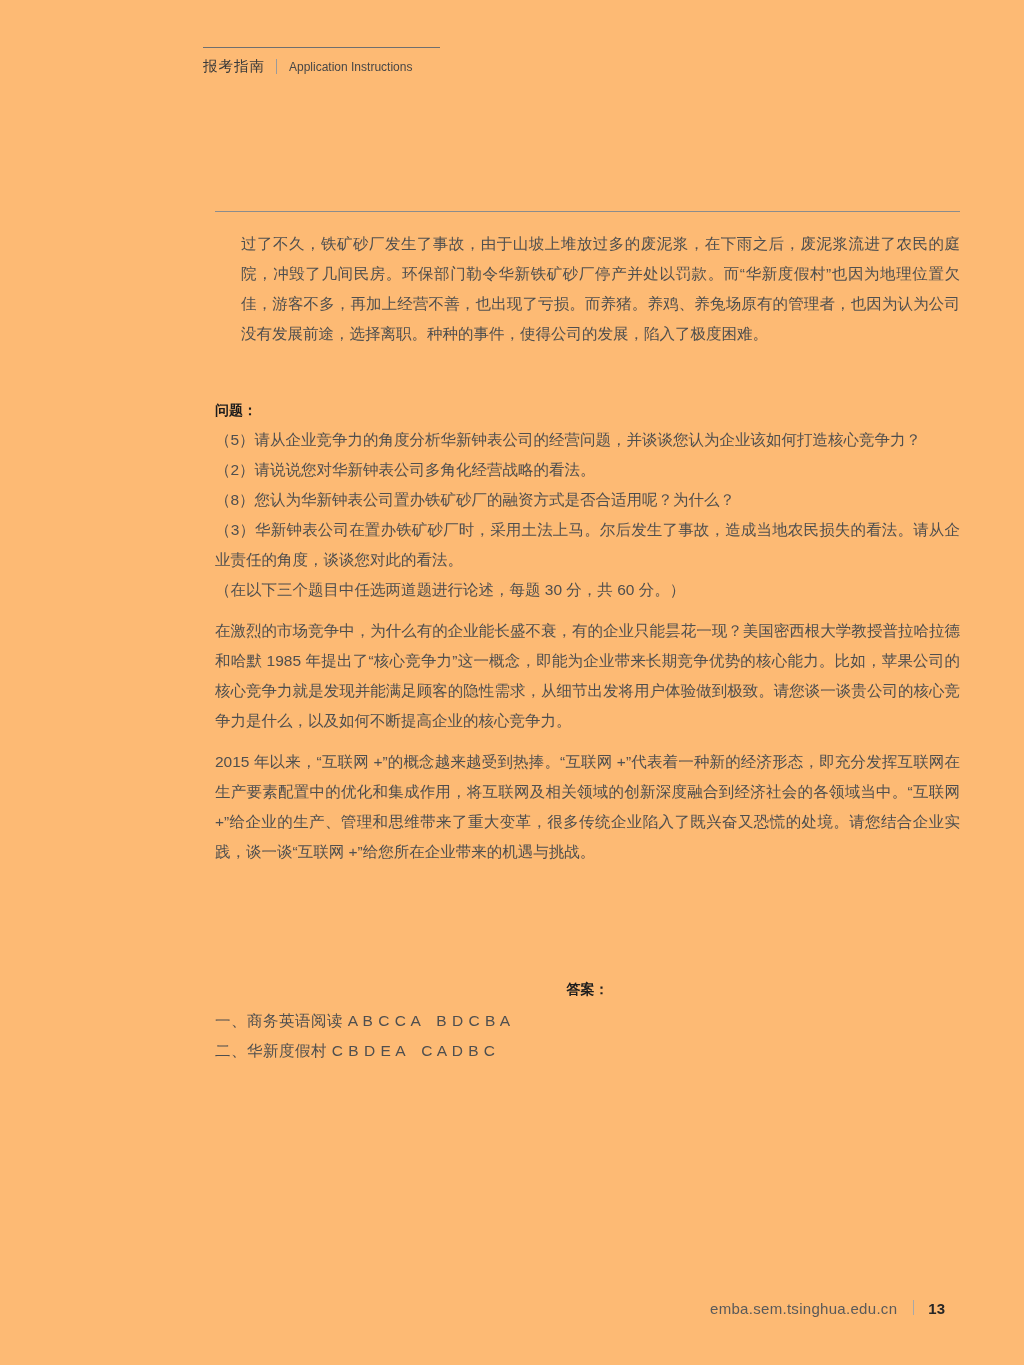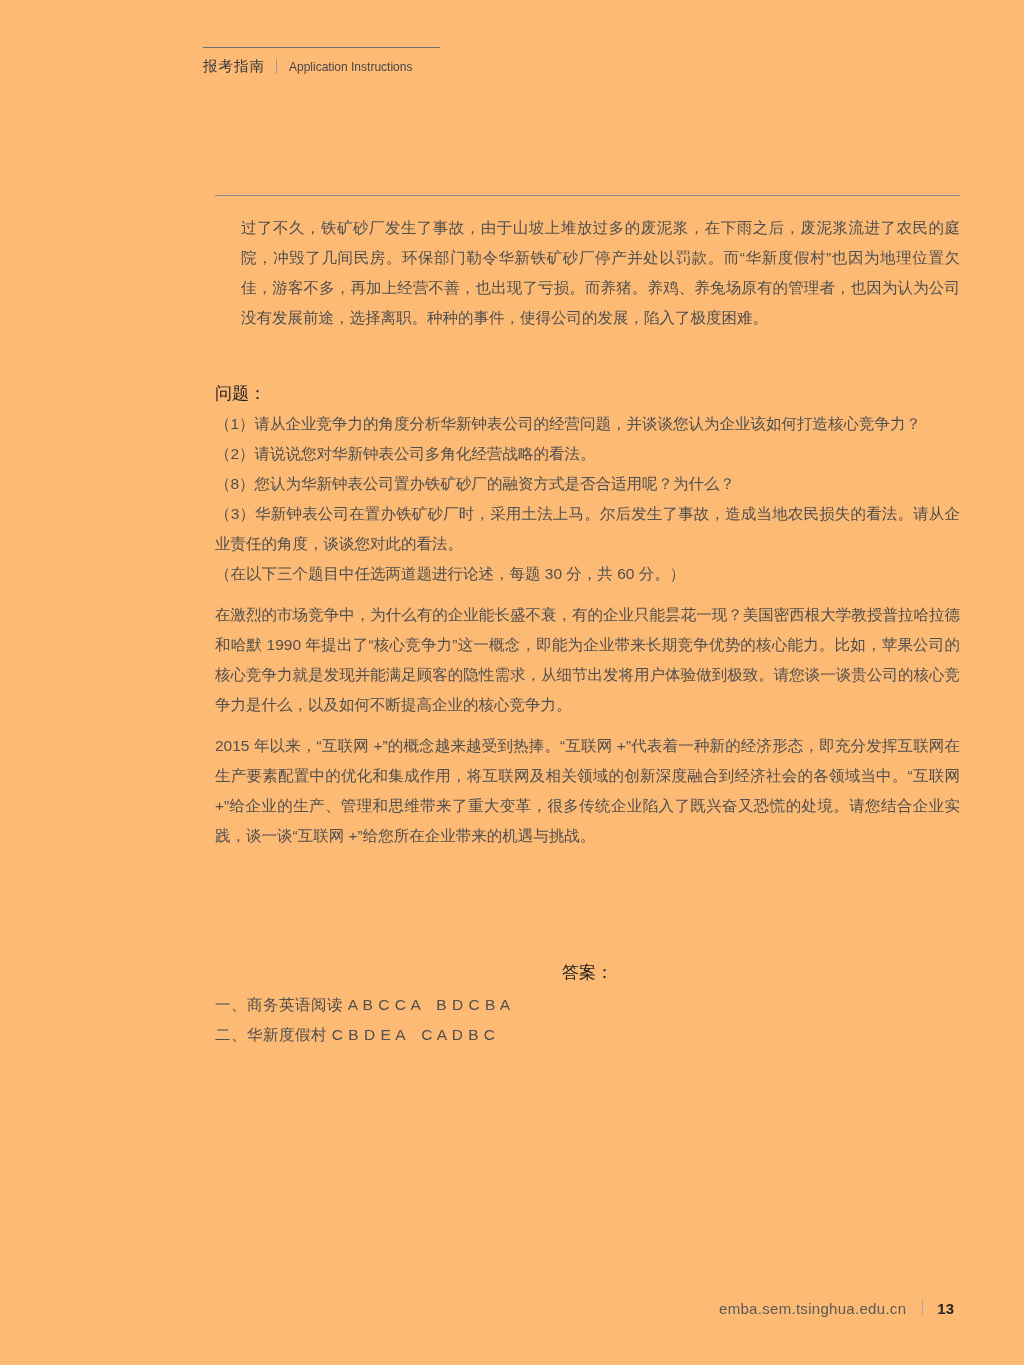--- a/index.html
+++ b/index.html
@@ -41,38 +41,38 @@
   }
   .header .en {
     font-size: 12px;
     color: #474747;
   }
 
   
   .content {
     position: absolute;
     left: 215px;
-    top: 195px;
+    top: 211px;
     width: 745px;
     font-size: 15.5px;
     line-height: 30px;
     color: #4f4f4f;
   }
   .rule { border-top: 1px solid #8c8c8c; height: 0; }
 
   .story {
     margin-left: 26px;
     padding-top: 17px;
     text-align: justify;
   }
 
   .h-bold {
-    font-weight: normal;
+    font-weight: bold;
     color: #1d1d1d;
-    font-size: 17px;
+    font-size: 14px;
     line-height: 24px;
   }
   .questions-heading { margin-top: 49px; }
   .questions { margin-top: 3px; }
   .questions .q-line { text-align: justify; }
 
   .section-heading {
     margin-top: 36px;
     font-weight: bold;
     color: #1d1d1d;
@@ -85,21 +85,21 @@
   .para { margin-top: 11px; text-align: justify; }
 
   .answers-heading { margin-top: 110px; text-align: center; }
   .answers { margin-top: 5px; }
   .answers .a-line { letter-spacing: 0.5px; }
 
   
   .footer {
     position: absolute;
     top: 1300px;
-    right: 70px;
+    right: 79px;
     display: flex;
     align-items: flex-start;
     white-space: nowrap;
   }
   .footer .url {
     font-size: 15px;
     color: #5a5a5a;
     letter-spacing: 0.3px;
   }
   .footer .vsep {
@@ -127,29 +127,29 @@
 
   <div class="content">
 
     <div class="rule"></div>
 
     <p class="story">过了不久，铁矿砂厂发生了事故，由于山坡上堆放过多的废泥浆，在下雨之后，废泥浆流进了农民的庭院，冲毁了几间民房。环保部门勒令华新铁矿砂厂停产并处以罚款。而“华新度假村”也因为地理位置欠佳，游客不多，再加上经营不善，也出现了亏损。而养猪。养鸡、养兔场原有的管理者，也因为认为公司没有发展前途，选择离职。种种的事件，使得公司的发展，陷入了极度困难。</p>
 
     <div class="h-bold questions-heading">问题：</div>
 
     <div class="questions">
-      <p class="q-line">（1）请从企业竞争力的角度分析华新钟表公司的经营问题，并谈谈您认为企业该如何打造核心竞争力？</p>
+      <p class="q-line">（5）请从企业竞争力的角度分析华新钟表公司的经营问题，并谈谈您认为企业该如何打造核心竞争力？</p>
       <p class="q-line">（2）请说说您对华新钟表公司多角化经营战略的看法。</p>
       <p class="q-line">（8）您认为华新钟表公司置办铁矿砂厂的融资方式是否合适用呢？为什么？</p>
       <p class="q-line">（3）华新钟表公司在置办铁矿砂厂时，采用土法上马。尔后发生了事故，造成当地农民损失的看法。请从企业责任的角度，谈谈您对此的看法。</p>
     </div>
 
     <div class="section-note">（在以下三个题目中任选两道题进行论述，每题 30 分，共 60 分。）</div>
 
-    <p class="para">在激烈的市场竞争中，为什么有的企业能长盛不衰，有的企业只能昙花一现？美国密西根大学教授普拉哈拉德和哈默 1990 年提出了“核心竞争力”这一概念，即能为企业带来长期竞争优势的核心能力。比如，苹果公司的核心竞争力就是发现并能满足顾客的隐性需求，从细节出发将用户体验做到极致。请您谈一谈贵公司的核心竞争力是什么，以及如何不断提高企业的核心竞争力。</p>
+    <p class="para">在激烈的市场竞争中，为什么有的企业能长盛不衰，有的企业只能昙花一现？美国密西根大学教授普拉哈拉德和哈默 1985 年提出了“核心竞争力”这一概念，即能为企业带来长期竞争优势的核心能力。比如，苹果公司的核心竞争力就是发现并能满足顾客的隐性需求，从细节出发将用户体验做到极致。请您谈一谈贵公司的核心竞争力是什么，以及如何不断提高企业的核心竞争力。</p>
     <p class="para">2015 年以来，“互联网 +”的概念越来越受到热捧。“互联网 +”代表着一种新的经济形态，即充分发挥互联网在生产要素配置中的优化和集成作用，将互联网及相关领域的创新深度融合到经济社会的各领域当中。“互联网 +”给企业的生产、管理和思维带来了重大变革，很多传统企业陷入了既兴奋又恐慌的处境。请您结合企业实践，谈一谈“互联网 +”给您所在企业带来的机遇与挑战。</p>
 
     <div class="h-bold answers-heading">答案：</div>
     <div class="answers">
       <p class="a-line">一、商务英语阅读 A B C C A　B D C B A</p>
       <p class="a-line">二、华新度假村 C B D E A　C A D B C</p>
     </div>
 
   </div>
 

